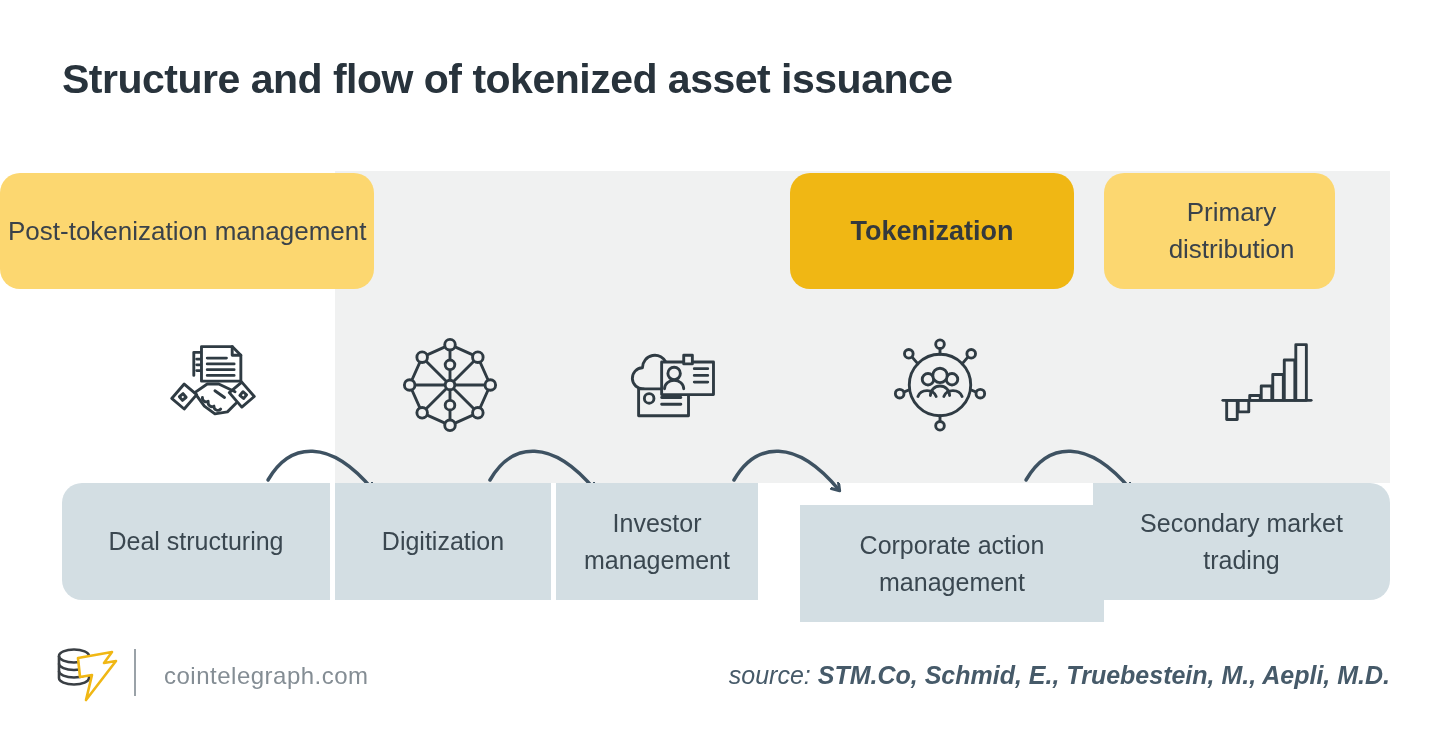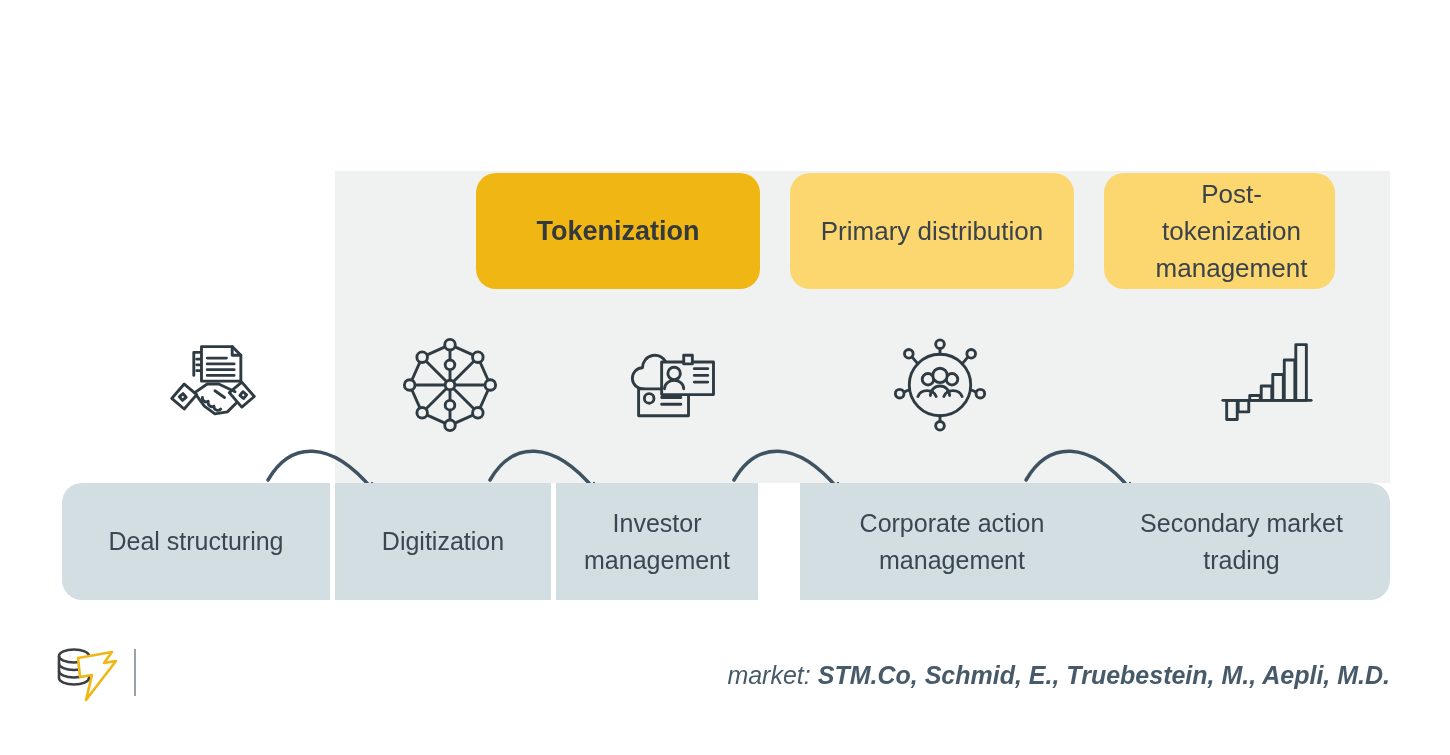--- a/index.html
+++ b/index.html
@@ -42,21 +42,21 @@
   .phase:nth-of-type(4){left:1104px;width:231px;padding-left:32px;}
   .steps .step{
     position:absolute;top:483px;height:117px;background:var(--step);
     display:flex;align-items:center;justify-content:center;text-align:center;
     font-size:25px;line-height:37px;color:var(--step_text);
     padding:0 10px;box-sizing:border-box;
   }
   .steps .step:nth-of-type(1){left:62px;width:268px;border-radius:20px 0 0 20px;}
   .steps .step:nth-of-type(2){left:335px;width:216px;}
   .steps .step:nth-of-type(3){left:556px;width:202px;}
-  .steps .step:nth-of-type(4){left:800px;width:304px;}
+  .steps .step:nth-of-type(4){left:800px;width:304px;margin-top:22px;}
   .steps .step:nth-of-type(5){left:1093px;width:297px;border-radius:0 20px 20px 0;}
   .icon{position:absolute;top:337px;width:96px;height:96px;}
   .icon.i1{left:165px;} .icon.i2{left:402px;} .icon.i3{left:629px;}
   .icon.i4{left:892px;} .icon.i5{left:1219px;}
   .icon path,.icon rect,.icon circle,.icon ellipse{
     stroke:var(--icon_stroke);stroke-width:3;fill:none;
     stroke-linecap:round;stroke-linejoin:round;
   }
   .icon .bgfill{fill:var(--panel);}
   .icon .whfill{fill:#fff;}
@@ -72,20 +72,21 @@
     position:absolute;right:60px;top:661px;font-size:25px;font-style:italic;
     color:var(--source_text);white-space:nowrap;
   }
   .source .val{font-weight:700;}
 </style>
 </head>
 <body>
 
 <div class="canvas">
 
+  <div class="title">Structure and flow of tokenized asset issuance</div>
 
   <div class="panel"></div>
 
   <div class="phase hl">
     <span>Tokenization</span>
   </div>
   <div class="phase">
     <span>Primary distribution</span>
   </div>
   <div class="phase">
@@ -194,18 +195,19 @@
   </div>
 
   <svg class="logo" viewBox="0 0 70 64">
     <ellipse class="coin" cx="22" cy="14" rx="15" ry="6.5"></ellipse>
     <path class="coin" d="M7,14 V36 a15,6.5 0 0 0 30,0 V14"></path>
     <path class="coin" d="M7,21.5 a15,6.5 0 0 0 30,0"></path>
     <path class="coin" d="M7,29 a15,6.5 0 0 0 30,0"></path>
     <path class="bolt" d="M26,16 L60,10 L52,21 L64,19 L34,58 L40,33 L28,35 Z"></path>
   </svg>
   <div class="divider"></div>
+  <div class="site">cointelegraph.com</div>
   <div class="source">
-    <span class="lbl">market:</span>
+    <span class="lbl">source:</span>
     <span class="val">STM.Co, Schmid, E., Truebestein, M., Aepli, M.D.</span>
   </div>
 
 </div>
 
 </body></html>

